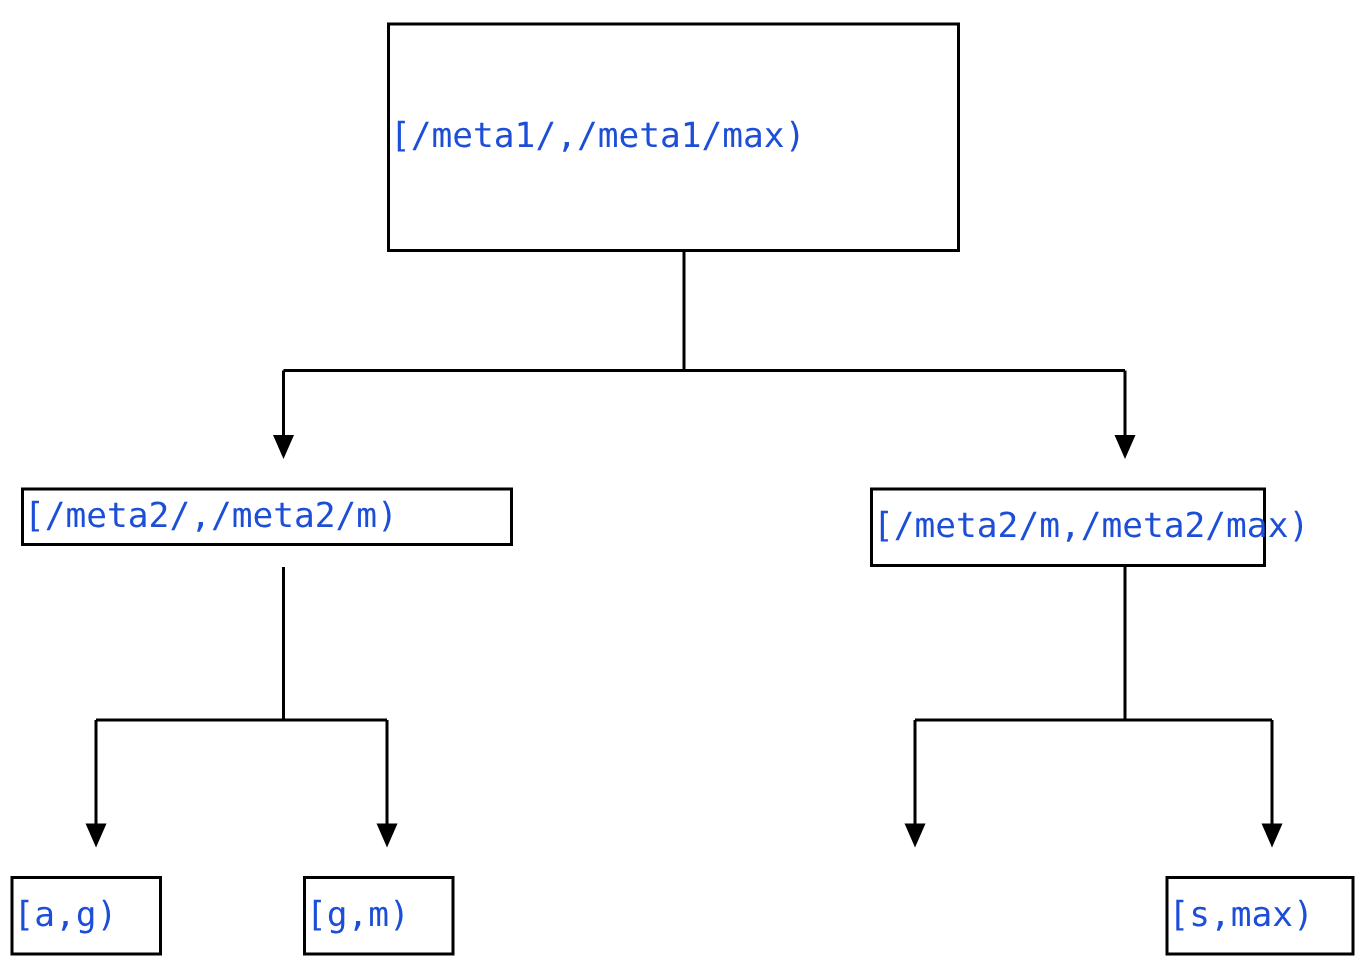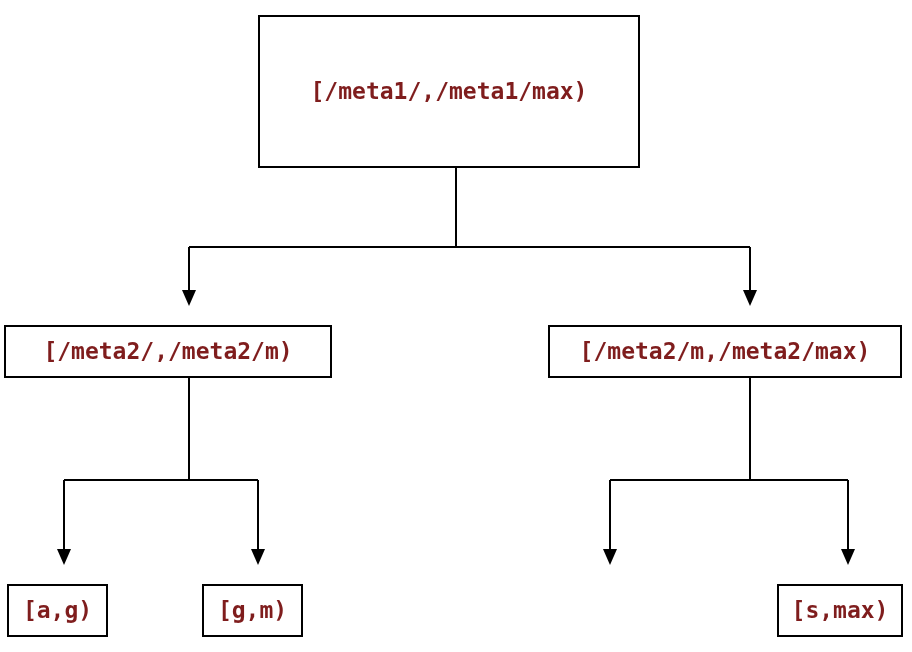--- a/index.html
+++ b/index.html
@@ -28,32 +28,31 @@
   }
   .edges polygon {
     fill: #000000;
     stroke: none;
   }
   .node {
     position: absolute;
     box-sizing: border-box;
     border: 2px solid #000000;
     background: #ffffff;
-    color: #7f1d1d;
+    color: #1d4ed8;
     display: flex;
     align-items: center;
-    justify-content: center;
-    font-weight: bold;
+    font-weight: normal;
     font-size: 23px;
     white-space: nowrap;
     line-height: 1;
   }
   .node-root        { left: 258px; top: 15px;  width: 382px; height: 153px; }
-  .node-meta2-left  { left: 4px;  top: 325px; width: 328px; height: 53px; }
-  .node-meta2-right { left: 548px; top: 325px; width: 354px; height: 53px; }
+  .node-meta2-left  { left: 14px;  top: 325px; width: 328px; height: 39px; }
+  .node-meta2-right { left: 580px; top: 325px; width: 264px; height: 53px; }
   .node-leaf-ag     { left: 7px;   top: 584px; width: 101px; height: 53px; }
   .node-leaf-gm     { left: 202px; top: 584px; width: 101px; height: 53px; }
   .node-leaf-ms     { left: 553px; top: 584px; width: 102px; height: 53px; }
   .node-leaf-smax   { left: 777px; top: 584px; width: 126px; height: 53px; }
 </style>
 </head>
 <body>
 
 <div class="canvas">
 

